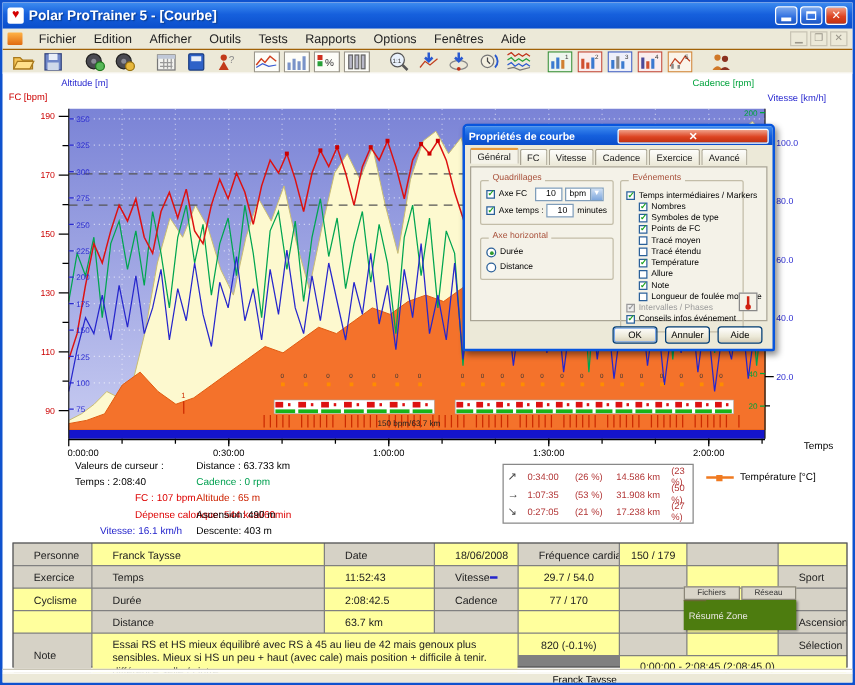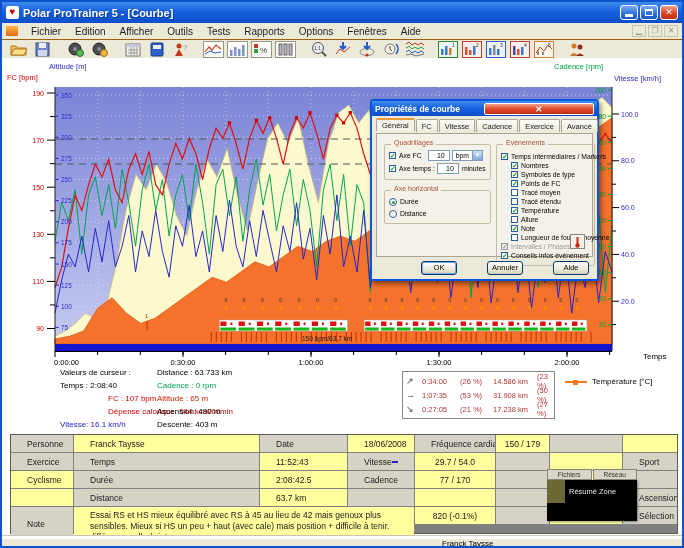--- a/index.html
+++ b/index.html
@@ -34,35 +34,35 @@
     display:flex; align-items:center; padding-left:6px; border-bottom:1px solid #fff; }
   .tbi { width:21px; height:17px; margin-right:3px; display:flex; align-items:center; justify-content:center; }
   .tbi svg { display:block; }
   .gap { margin-left:9px; }
 
   
   #chart-svg { position:absolute; left:0; top:57px; }
 
   
   .cv { position:absolute; font-size:8px; color:#000; white-space:nowrap; }
-  .red { color:#dd0000;padding-left:48px; } .blu { color:#2323cc; } .grn { color:#00a050; } .alt { color:#cc2200; }
+  .red { color:#dd0000;padding-left:48px; } .blu { color:#2323cc;margin-left:20px; } .grn { color:#00a050; } .alt { color:#cc2200; }
 
   
   .lapbox { position:absolute; left:400px; top:369px; width:153px; height:48px; border:1px solid #888;
     display:grid; grid-template-columns:16px 38px 33px 44px 1fr; grid-auto-rows:14px;
     align-items:center; font-size:7.5px; color:#b23535; padding:2px 3px; }
   .lapbox .arrow { color:#444; font-size:9px; }
 
   
   .legend { position:absolute; left:563px; top:375px; display:flex; align-items:center; font-size:8px; color:#000; }
   .leg-line { width:22px; height:0; border-top:2px solid #f07a20; position:relative; margin-right:5px; }
   .leg-line i { position:absolute; left:8px; top:-3px; width:5px; height:5px; background:#f07a20; }
 
   
-  .dialog { position:absolute; left:368px; top:97px; width:229px; height:182px; background:#ece9d8;
+  .dialog { position:absolute; left:368px; top:97px; width:250px; height:182px; background:#ece9d8;
     border:2px solid #0855dd; border-radius:4px 4px 2px 2px; box-shadow:2px 3px 5px rgba(0,0,0,.45); z-index:20; }
   .dlg-title { height:15px; border-radius:2px 2px 0 0;
     background:linear-gradient(180deg,#3d8cf0,#1660dd 50%,#0a4ecb);
     display:flex; align-items:center; padding:0 3px; }
   .dlg-title span { color:#fff; font-size:8.5px; font-weight:bold; flex:1; }
   .dlg-close { width:13px; height:12px; border:1px solid #fff; border-radius:2px; color:#fff; font-size:7px;
     line-height:11px; text-align:center; background:linear-gradient(180deg,#f0a088,#dd4422 55%,#c03010); }
   .dlg-tabs { display:flex; padding:3px 4px 0 4px; }
   .tab { font-size:7.5px; padding:2px 5px 1px 5px; border:1px solid #a9a494; border-bottom:none;
     border-radius:2px 2px 0 0; background:linear-gradient(180deg,#fdfdfb,#ece9d8); margin-right:1px; color:#222; }
@@ -76,42 +76,42 @@
   .chk.dis { border-color:#9a9a9a; color:#9a9a9a; background:#eee; }
   .chk-lab { font-size:6.8px; color:#000; white-space:nowrap; }
   .chk-lab.dis { color:#9a9a9a; }
   .radio { width:8px; height:8px; border:1px solid #2a6099; border-radius:50%; background:#fff; margin-right:3px; position:relative; flex:none; }
   .radio.sel::after { content:""; position:absolute; left:2px; top:2px; width:3px; height:3px; border-radius:50%; background:#2f9a2f; }
   .xp-input { width:22px; height:11px; border:1px solid #7f9db9; background:#fff; font-size:7px; text-align:right; padding:0 4px; font-family:"Liberation Sans",sans-serif; }
   .combo { display:inline-flex; height:11px; border:1px solid #7f9db9; background:#fff; align-items:center; font-size:6.8px; }
   .combo .val { padding:0 3px; }
   .combo .arr { width:10px; height:9px; background:linear-gradient(180deg,#cfe0f5,#7fa8dd); color:#fff; font-size:6px;
     text-align:center; line-height:9px; border-left:1px solid #7f9db9; }
-  .dlg-btns { position:absolute; right:8px; bottom:4px; display:flex;gap:24px; }
+  .dlg-btns { position:absolute; right:8px; bottom:4px; display:flex; }
   .xp-btn { min-width:36px; height:14px; margin-left:6px; border:1px solid #003c74; border-radius:3px; font-size:7.5px;
     background:linear-gradient(180deg,#fff,#ece9d8 60%,#d6ceb8); text-align:center; line-height:12px; color:#000; }
   .xp-btn.focus { box-shadow:0 0 0 1px #7aa6e8 inset; }
   .thermo-btn { position:absolute; right:7px; top:100px; width:15px; height:15px; border:1px solid #888; background:#f4f2e8; display:flex; align-items:center; justify-content:center; }
 
   
   .datatable { position:absolute; left:8px; top:432px; width:668px; height:100px;
     display:grid; grid-template-columns:62px 185px 87px 66px 80px 53px 72px 1fr;
     grid-template-rows:17px 17px 17px 17px 17px 15px; border:1px solid #5a5a5a; background:#808080; gap:1px; }
   .cell { font-size:8.5px; color:#222; padding:2px 16px; overflow:hidden; white-space:nowrap; display:flex; align-items:center; }
   .cell.g { background:#d6d2c6; }
   .cell.y { background:#ffff9d; }
   .cell.c { justify-content:center; }
   .cell .dash { margin-left:auto; width:12px; border-top:2px solid; }
   .note-cell { white-space:normal; line-height:1.3; align-items:flex-start; padding-top:3px; }
 
   
   .popup { position:absolute; left:545px; top:467px; width:90px; height:35px; z-index:15; }
   .popup .tabs { display:flex; gap:1px; }
   .popup .ptab { flex:1; height:11px; background:#d9d5c9; border:1px solid #8a8678; font-size:6.5px; text-align:center; line-height:9px; color:#333; }
-  .popup .bodyrow { display:flex; height:41px; background:#000000; box-shadow:1px 1px 2px rgba(0,0,0,.4); }
+  .popup .bodyrow { display:flex; height:24px; background:#4d7c0f; box-shadow:1px 1px 2px rgba(0,0,0,.4);flex-direction:column; }
   .popup .sq { width:18px; height:23px; background:#6b6836; }
   .popup .ptext { color:#e8e6e0; font-size:7.5px; line-height:23px; padding-left:4px; }
 
   
   .sb-gap { position:absolute; left:0; right:0; top:533px; height:3px; background:#fff; border-top:1px solid #c9c5b5; }
   .statusbar { position:absolute; left:0; right:0; top:536px; height:10px; background:#ece9d8; font-size:8px; color:#000; border-top:1px solid #fff; }
   .statusbar span { position:absolute; left:440px; top:0px; }
 </style>
 </head>
 <body>
@@ -853,20 +853,21 @@
     <div class="cell g"></div>
     <div class="cell y c">160 - 175</div>
 
     <div class="cell g" style="grid-row:5 / span 2;">Note</div>
     <div class="cell y note-cell" style="grid-row:5 / span 2; grid-column:2 / span 3;">Essai RS et HS mieux équilibré avec RS à 45 au lieu de 42 mais genoux plus sensibles. Mieux si HS un peu + haut (avec cale) mais position + difficile à tenir. différence selle / cintre</div>
     <div class="cell g">Ascension</div>
     <div class="cell y c">820 (-0.1%)</div>
     <div class="cell g"></div>
     <div class="cell y"></div>
     <div class="cell g">Sélection</div>
+    <div class="cell y" style="grid-column:6 / span 3;">0:00:00 - 2:08:45 (2:08:45.0)</div>
   </div>
 
   <div class="popup">
     <div class="tabs">
       <span class="ptab">Fichiers</span>
       <span class="ptab">Réseau</span>
     </div>
     <div class="bodyrow">
       <span class="sq"></span>
       <span class="ptext">Résumé Zone</span>

